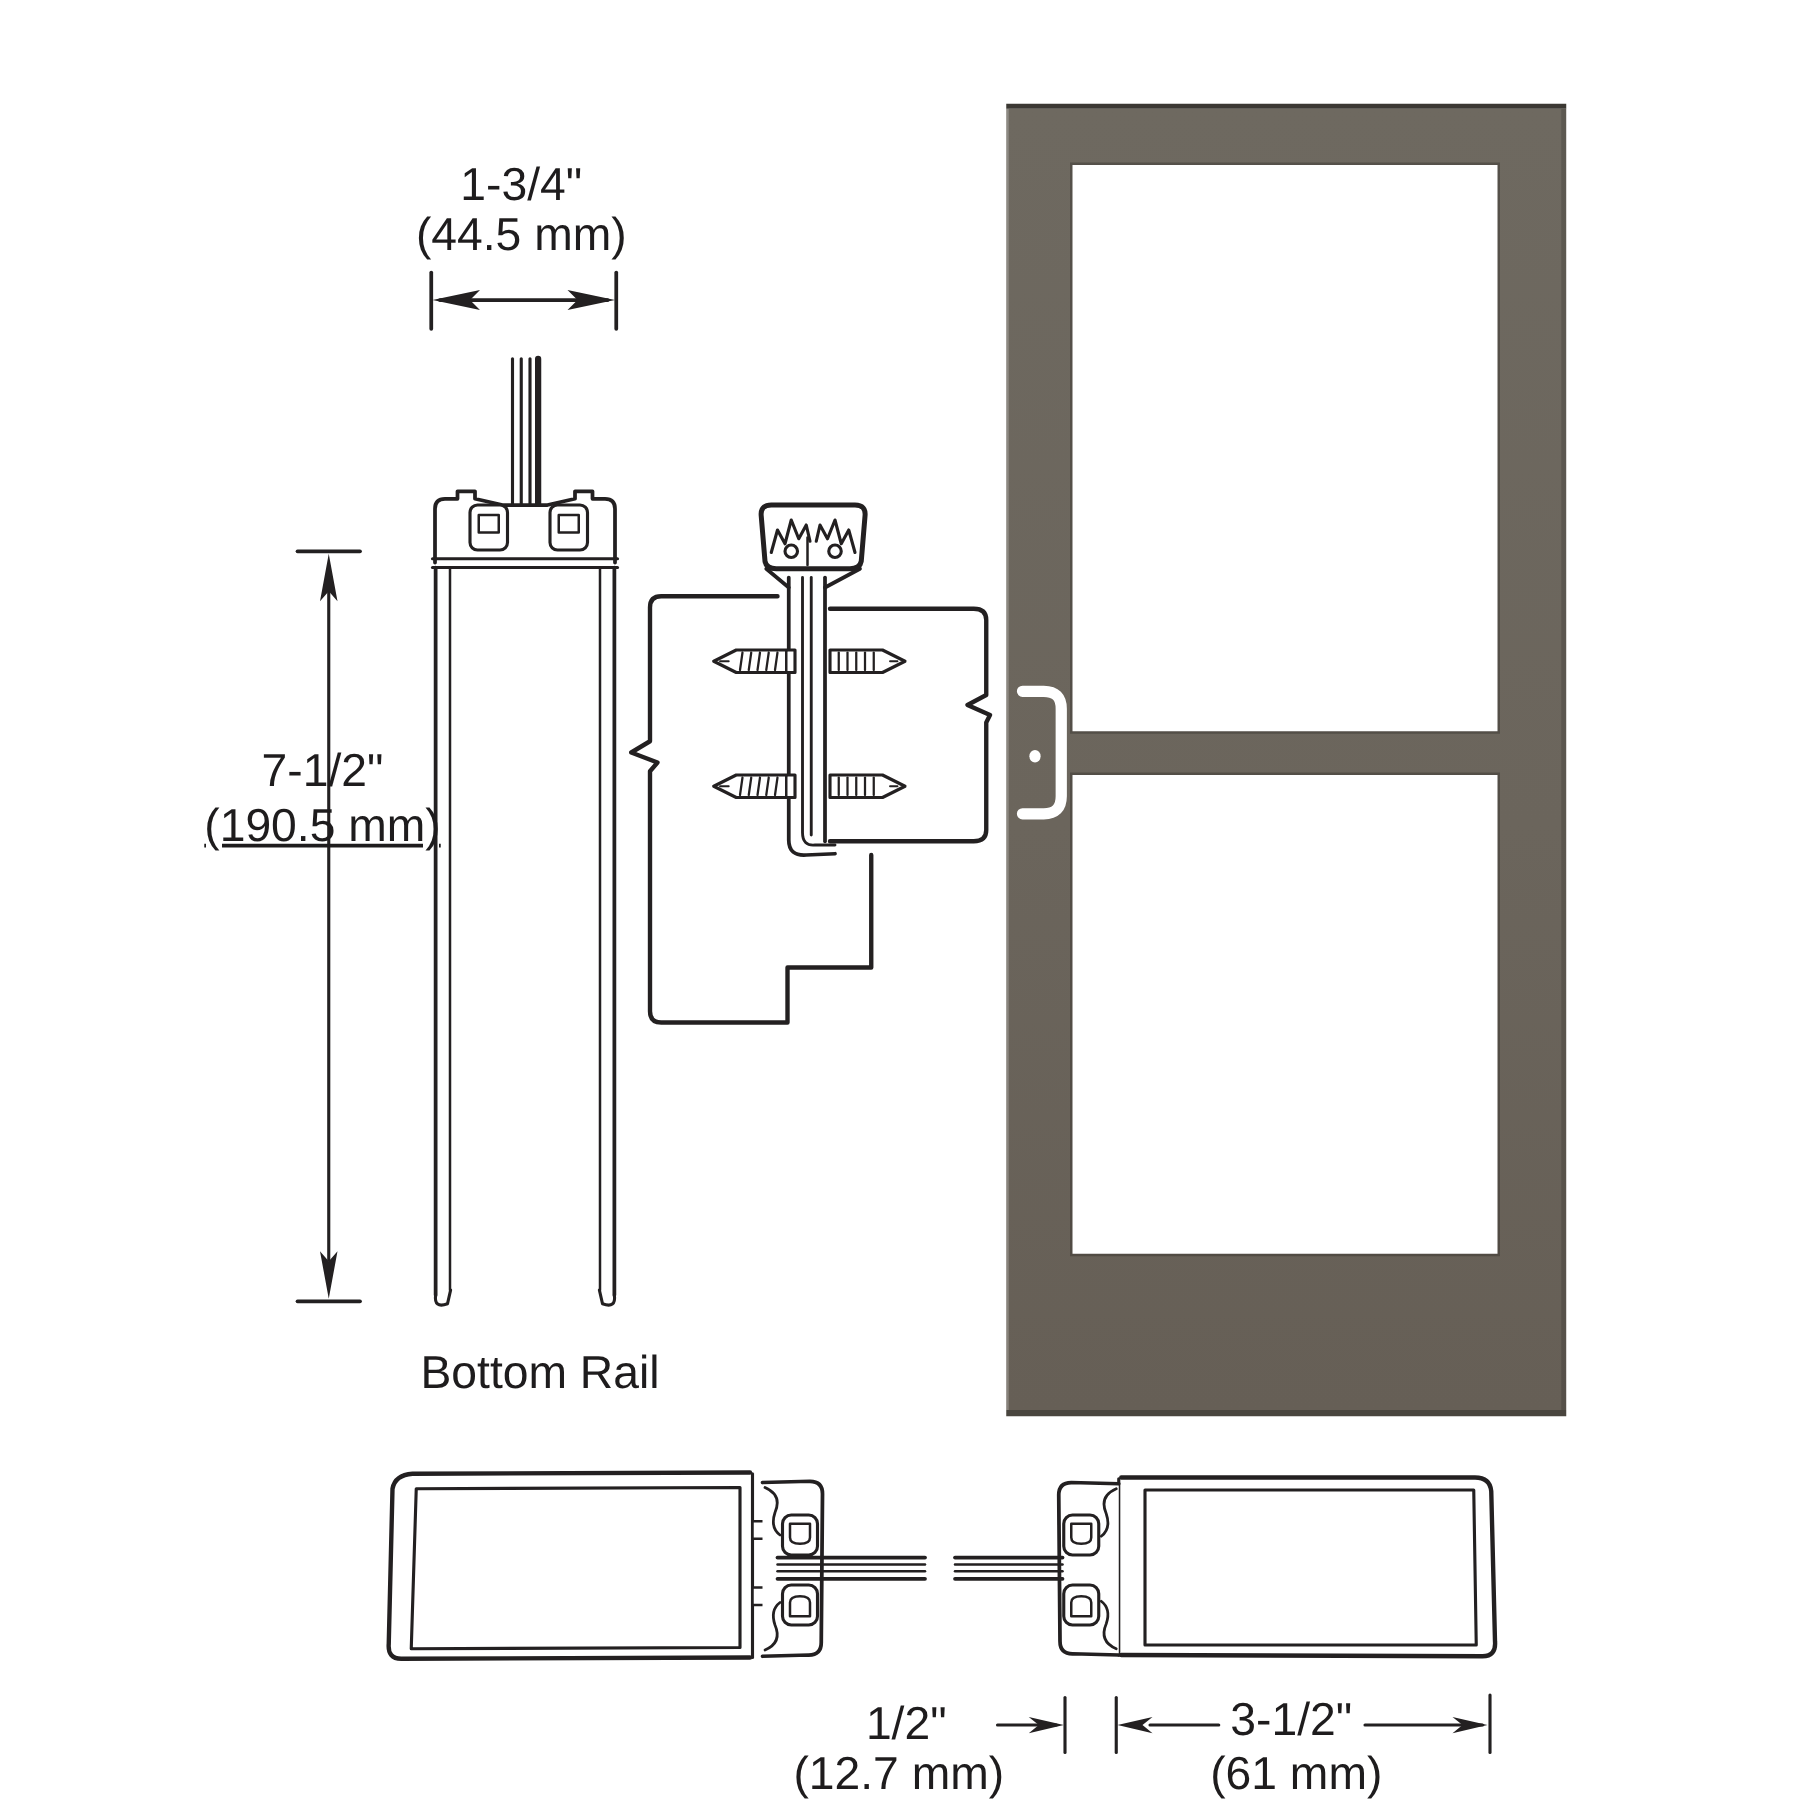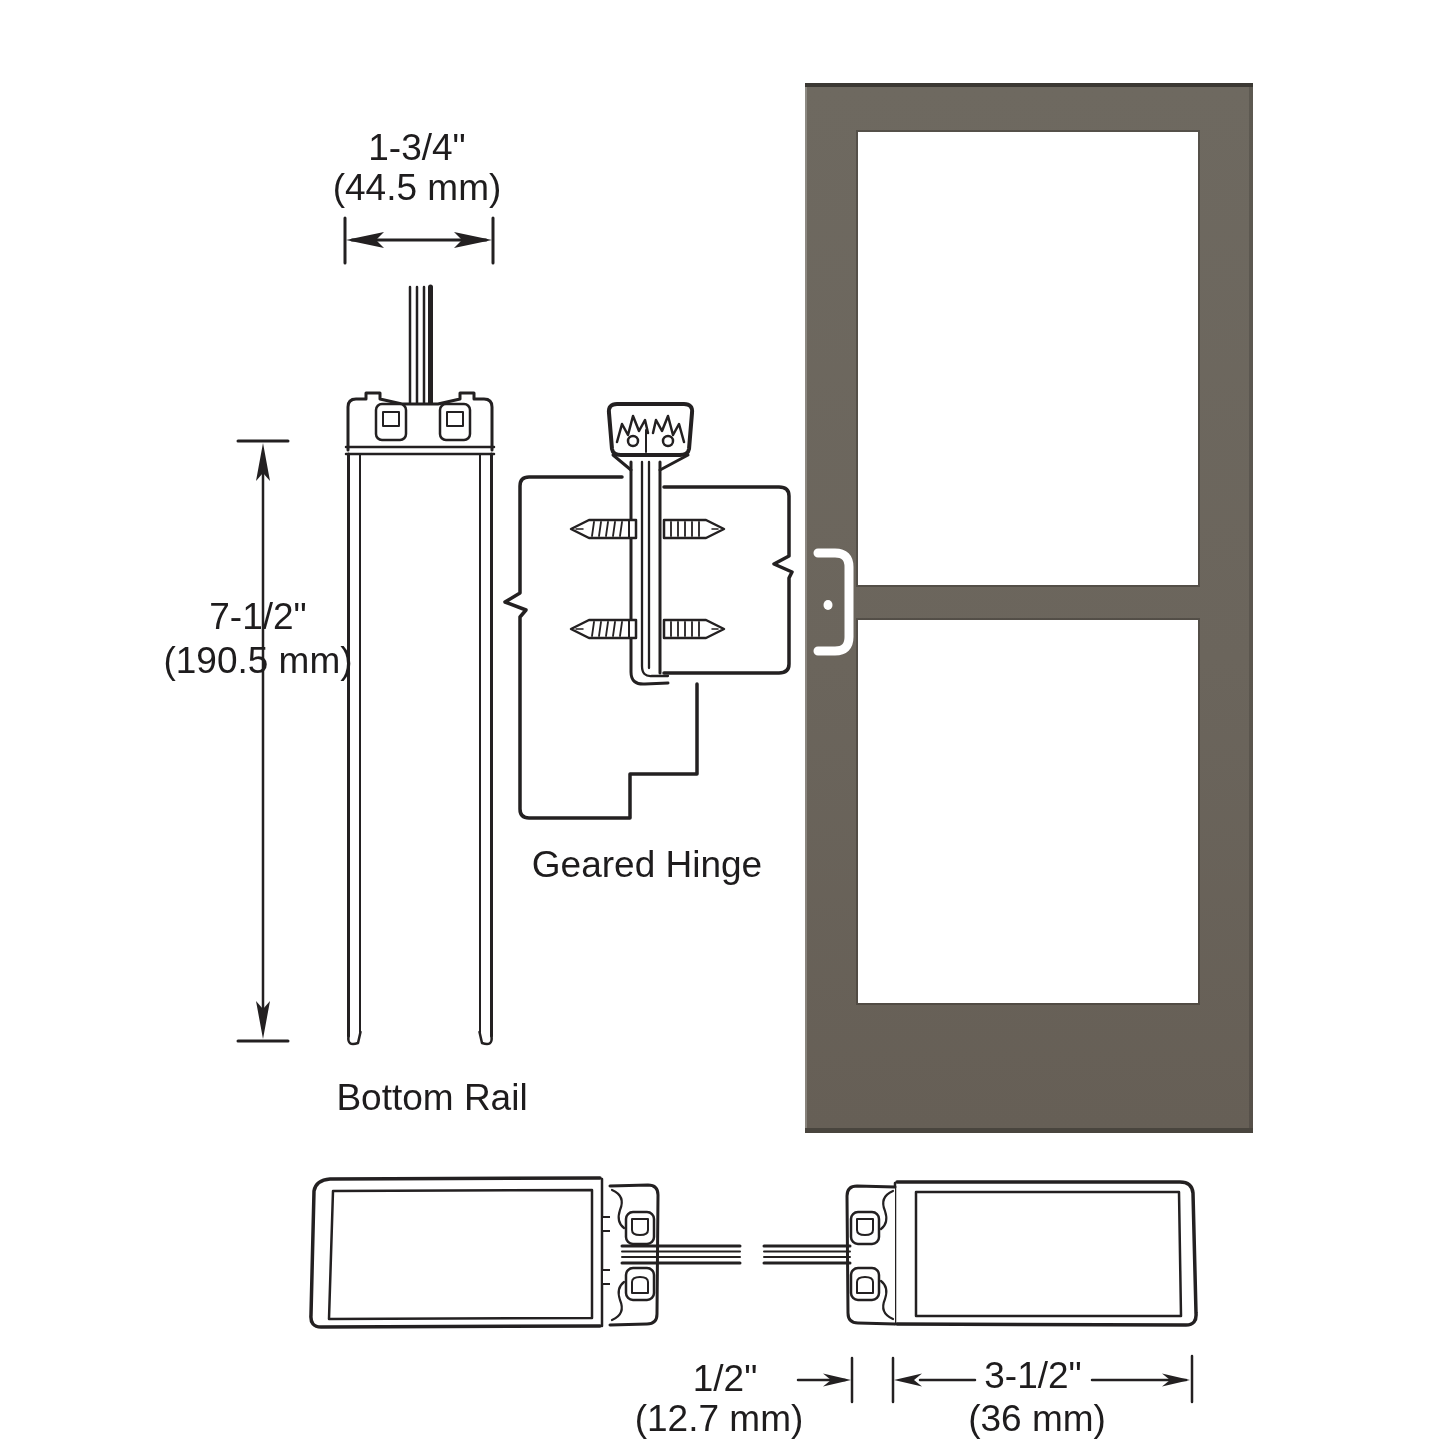--- a/index.html
+++ b/index.html
@@ -176,27 +176,26 @@
     <svg id="handle-svg" viewBox="0 0 70 130">
       <path d="M13 11 L30 11 Q44 11 44 25 L44 95 Q44 109 30 109 L13 109" fill="none" stroke="#ffffff" stroke-width="9" stroke-linecap="round"></path>
       <ellipse cx="23" cy="63" rx="4.5" ry="5" fill="#ffffff"></ellipse>
     </svg>
   </div>
 
   <div class="lbl" style="left:417px;top:128px;">1-3/4"</div>
   <div class="lbl" style="left:417px;top:168px;">(44.5 mm)</div>
 
   <div class="lbl" style="left:258px;top:597px;">7-1/2"</div>
-  <div class="lbl" style="left:258px;top:641px;">(190.5 mm)</div>
+  <div class="lbl" style="left:258px;top:641px;text-decoration:underline;">(190.5 mm)</div>
 
   <div class="lbl" style="left:432px;top:1078px;text-align:center;">Bottom Rail</div>
 
   <div class="lbl" style="left:647px;top:845px;">
-    <div>Geared Hinge</div>
   </div>
 
   <div class="lbl" style="left:725px;top:1359px;">1/2"</div>
   <div class="lbl" style="left:719px;top:1399px;">(12.7 mm)</div>
 
   <div class="lbl" style="left:1033px;top:1356px;">3-1/2"</div>
-  <div class="lbl" style="left:1037px;top:1399px;">(36 mm)</div>
+  <div class="lbl" style="left:1037px;top:1399px;">(61 mm)</div>
 
 </div>
 
 </body></html>

